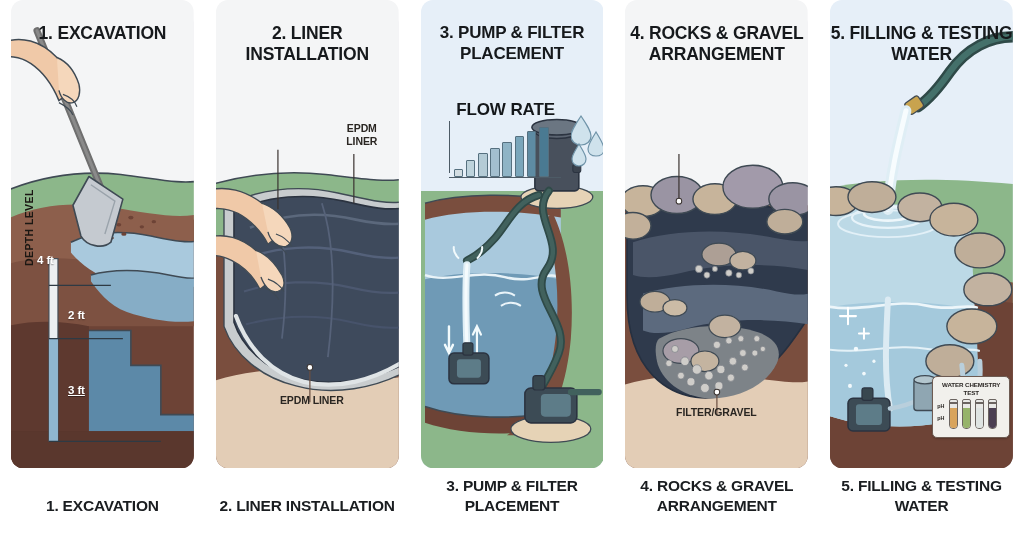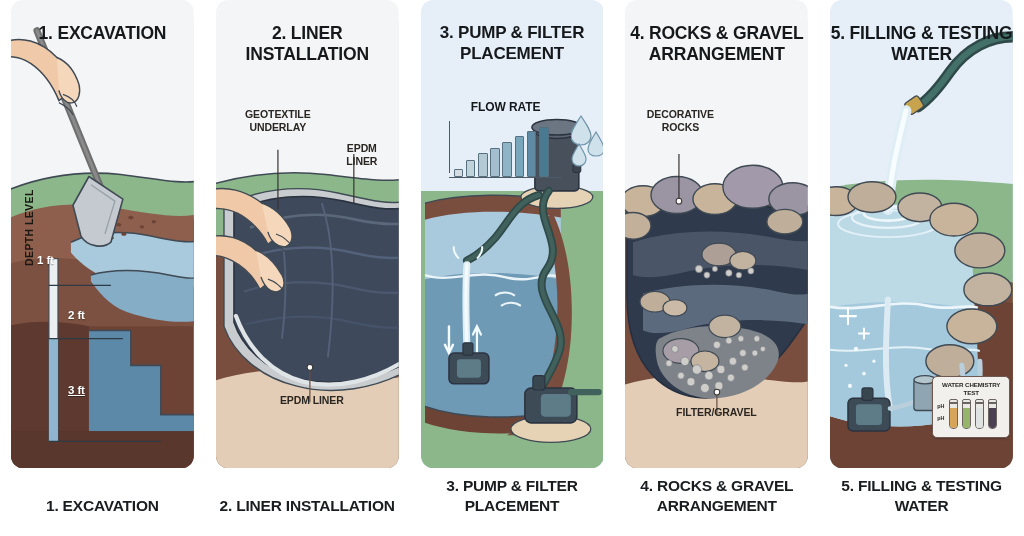--- a/index.html
+++ b/index.html
@@ -74,21 +74,21 @@
     position:absolute;
     font-weight:bold; font-size:11.5px; color:#ffffff;
     letter-spacing:-0.1px;
     text-shadow:0 1px 1.5px rgba(0,0,0,.40);
   }
 
   
   .flowchart { position:absolute; left:20px; top:100px; width:130px; height:78px; }
   .flow-title {
     position:absolute; left:0; top:0; width:130px; text-align:center;
-    font-weight:bold; font-size:12px; letter-spacing:-0.1px; color:#15181b;
+    font-weight:bold; font-size:17px; letter-spacing:-0.1px; color:#15181b;
   }
   .flow-plot { position:absolute; left:8px; top:21px; width:122px; height:57px; }
   .flow-axis-y { position:absolute; left:0; top:0; width:1.5px; height:52px; background:#4d5b66; }
   .flow-axis-x { position:absolute; left:0; bottom:0; width:112px; height:1.5px; background:#4d5b66; }
   .flow-bars { position:absolute; left:5px; bottom:1.5px; width:110px; height:50px; display:flex; align-items:flex-end; gap:2.6px; }
   .flow-bar { width:9.6px; border:1px solid #56707f; border-radius:1px; }
 
   
   .wct {
     position:absolute; left:102px; top:376px; width:78px; height:62px;
@@ -175,21 +175,21 @@
 
             <rect x="38" y="252" width="9" height="178" fill="#eceff1" stroke="#3f4a54" stroke-width="1.1"></rect>
             <rect x="38" y="330" width="9" height="100" fill="#8fb6cf"></rect>
             <line x1="38" y1="278" x2="100" y2="278" stroke="#2e3a44" stroke-width="1.3"></line>
             <line x1="38" y1="330" x2="112" y2="330" stroke="#2e3a44" stroke-width="1.3"></line>
             <line x1="38" y1="430" x2="150" y2="430" stroke="#2e3a44" stroke-width="1.3"></line>
           </g>
         </svg>
 
         <div class="depth-word">DEPTH LEVEL</div>
-        <div class="depth-tick" style="left:26px; top:254px;">1 ft</div>
+        <div class="depth-tick" style="left:26px; top:254px;">4 ft</div>
         <div class="depth-tick" style="left:57px; top:297px;margin-top:12px;">2 ft</div>
         <div class="depth-tick" style="left:57px; top:384px;text-decoration:underline;">3 ft</div>
       </div>
       <div class="heading">1. EXCAVATION</div>
       <div class="caption">1. EXCAVATION</div>
     </div>
 
     <div class="panel">
       <div class="card tone-light"></div>
       <div class="stage">
@@ -231,23 +231,21 @@
             <path d="M52 272 C58 274 64 278 68 284" fill="none" stroke="#3f4a54" stroke-width="1.1"></path>
             <path d="M48 280 C54 283 60 287 63 292" fill="none" stroke="#3f4a54" stroke-width="1.1"></path>
 
             <line x1="62" y1="146" x2="62" y2="204" stroke="#3a3330" stroke-width="1.2"></line>
             <line x1="138" y1="150" x2="138" y2="198" stroke="#3a3330" stroke-width="1.2"></line>
             <line x1="94" y1="358" x2="94" y2="392" stroke="#6a4f42" stroke-width="1.2"></line>
             <circle cx="94" cy="358" r="2.8" fill="#ffffff" stroke="#3a3330" stroke-width="1"></circle>
           </g>
         </svg>
 
-        <div class="callout" style="left:8px; top:108px; width:108px;">GEOTEXTILE
-UNDERLAY</div>
-        <div class="callout" style="left:112px; top:122px; width:68px;margin-top:20px;">EPDM
+        <div class="callout" style="left:112px; top:122px; width:68px;">EPDM
 LINER</div>
         <div class="callout" style="left:40px; top:394px; width:112px;">EPDM LINER</div>
       </div>
       <div class="heading">2. LINER
 INSTALLATION</div>
       <div class="caption">2. LINER
 INSTALLATION</div>
     </div>
 
     <div class="panel">
@@ -410,22 +408,20 @@
                 <circle cx="138" cy="340" r="2.6"></circle>
             </g>
 
             <line x1="54" y1="150" x2="54" y2="196" stroke="#3a3330" stroke-width="1.2"></line>
             <circle cx="54" cy="196" r="2.8" fill="#ffffff" stroke="#3a3330" stroke-width="1"></circle>
             <line x1="92" y1="382" x2="92" y2="404" stroke="#6a4f42" stroke-width="1.2"></line>
             <circle cx="92" cy="382" r="2.8" fill="#ffffff" stroke="#3a3330" stroke-width="1"></circle>
           </g>
         </svg>
 
-        <div class="callout" style="left:4px; top:108px; width:102px;">DECORATIVE
-ROCKS</div>
         <div class="callout" style="left:20px; top:406px; width:142px;">FILTER/GRAVEL</div>
       </div>
       <div class="heading">4. ROCKS &amp;
 GRAVEL
 ARRANGEMENT</div>
       <div class="caption">4. ROCKS &amp; GRAVEL
 ARRANGEMENT</div>
     </div>
 
     <div class="panel">

